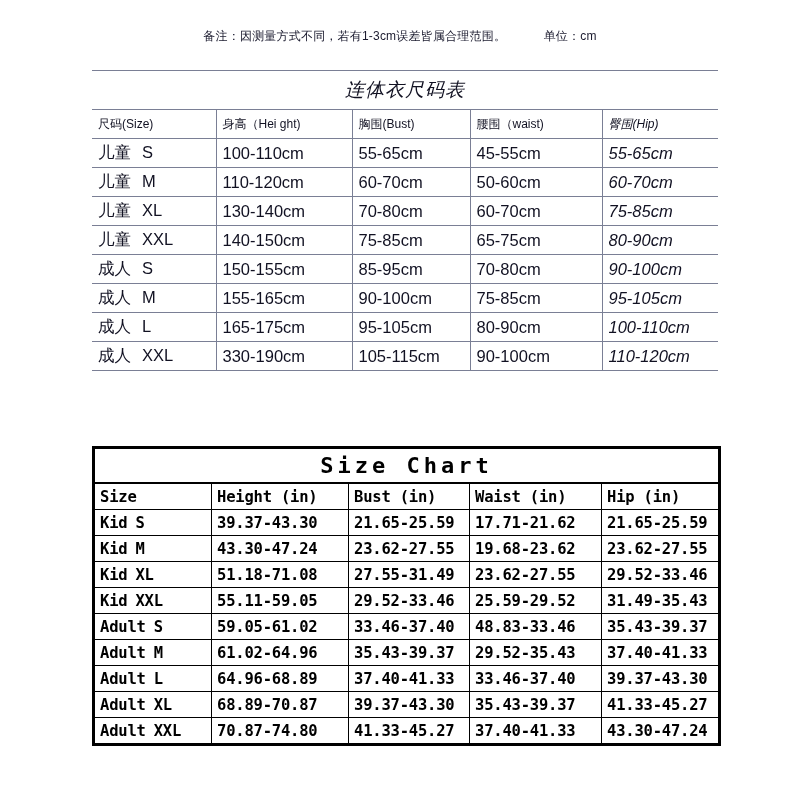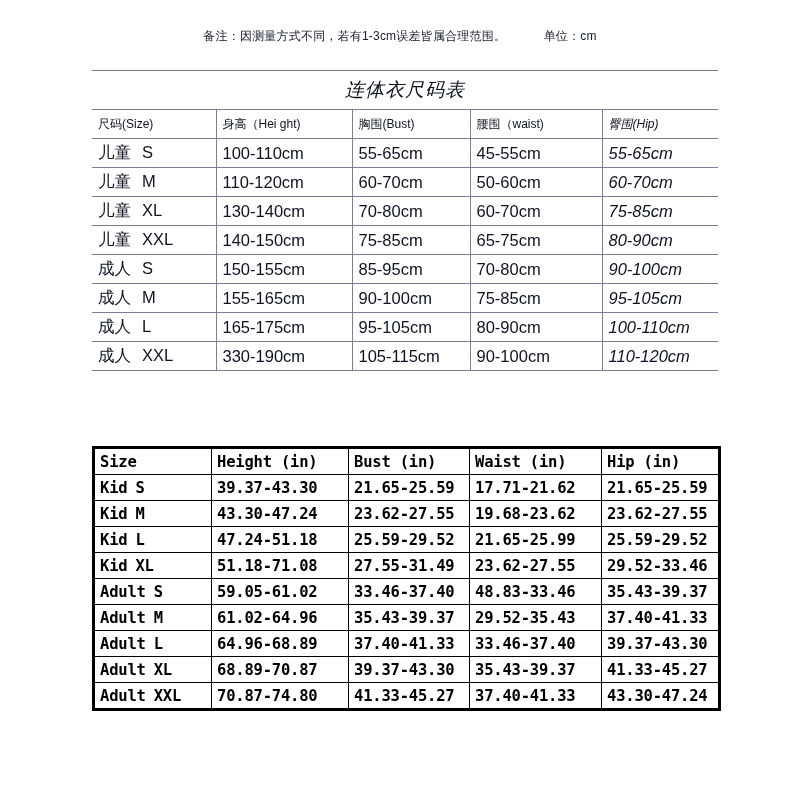--- a/index.html
+++ b/index.html
@@ -213,20 +213,23 @@
 <div class="tbl2-wrap">
   <table class="t2">
     <colgroup>
       <col class="d1">
         <col class="d2">
         <col class="d3">
         <col class="d4">
         <col class="d5">
     </colgroup>
     <tbody id="t2-body">
+      <tr class="title-row">
+        <td colspan="5">Size Chart</td>
+      </tr>
       <tr class="head-row">
         <td>Size</td>
         <td>Height (in)</td>
         <td>Bust (in)</td>
         <td>Waist (in)</td>
         <td>Hip (in)</td>
       </tr>
     <tr>
           <td class="szl"><span class="g">Kid</span><span class="k">S</span></td>
           <td>39.37-43.30</td>
@@ -235,34 +238,34 @@
           <td>21.65-25.59</td>
         </tr>
         <tr>
           <td class="szl"><span class="g">Kid</span><span class="k">M</span></td>
           <td>43.30-47.24</td>
           <td>23.62-27.55</td>
           <td>19.68-23.62</td>
           <td>23.62-27.55</td>
         </tr>
         <tr>
-          <td class="szl"><span class="g">Kid</span><span class="k">L</span></td>
-          <td>47.24-51.18</td>
-          <td>25.59-29.52</td>
-          <td>21.65-25.99</td>
-          <td>25.59-29.52</td>
-        </tr>
-        <tr>
           <td class="szl"><span class="g">Kid</span><span class="k">XL</span></td>
           <td>51.18-71.08</td>
           <td>27.55-31.49</td>
           <td>23.62-27.55</td>
           <td>29.52-33.46</td>
         </tr>
         <tr>
+          <td class="szl"><span class="g">Kid</span><span class="k">XXL</span></td>
+          <td>55.11-59.05</td>
+          <td>29.52-33.46</td>
+          <td>25.59-29.52</td>
+          <td>31.49-35.43</td>
+        </tr>
+        <tr>
           <td class="szl"><span class="g">Adult</span><span class="k">S</span></td>
           <td>59.05-61.02</td>
           <td>33.46-37.40</td>
           <td>48.83-33.46</td>
           <td>35.43-39.37</td>
         </tr>
         <tr>
           <td class="szl"><span class="g">Adult</span><span class="k">M</span></td>
           <td>61.02-64.96</td>
           <td>35.43-39.37</td>

